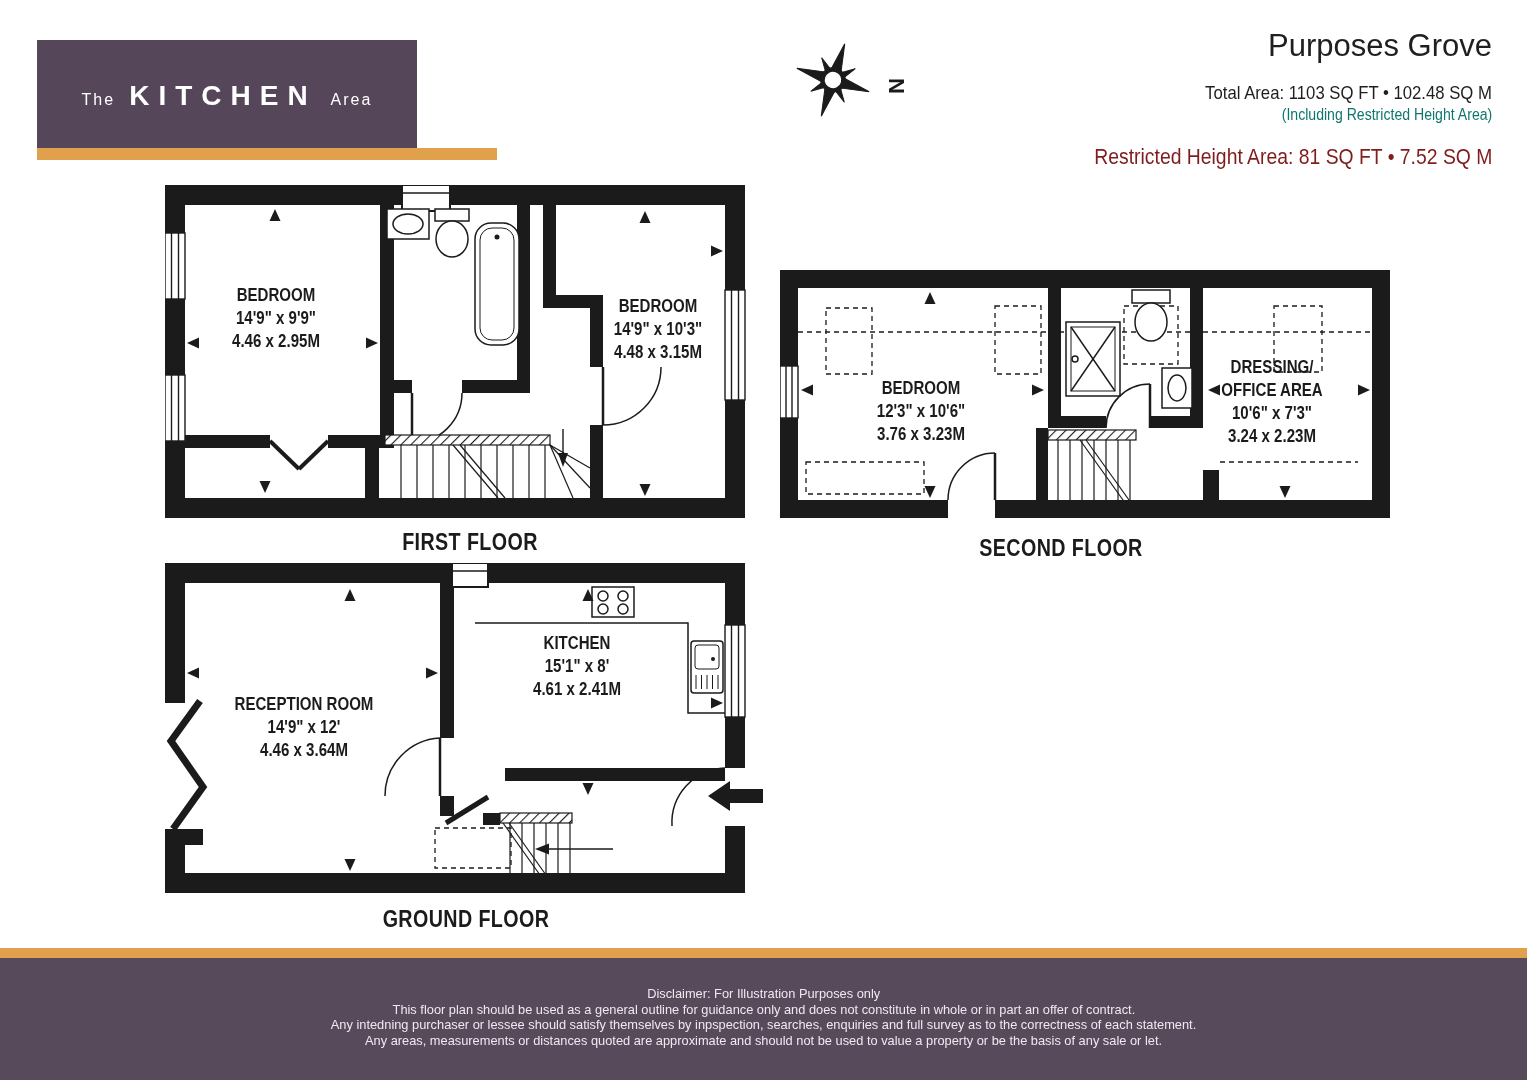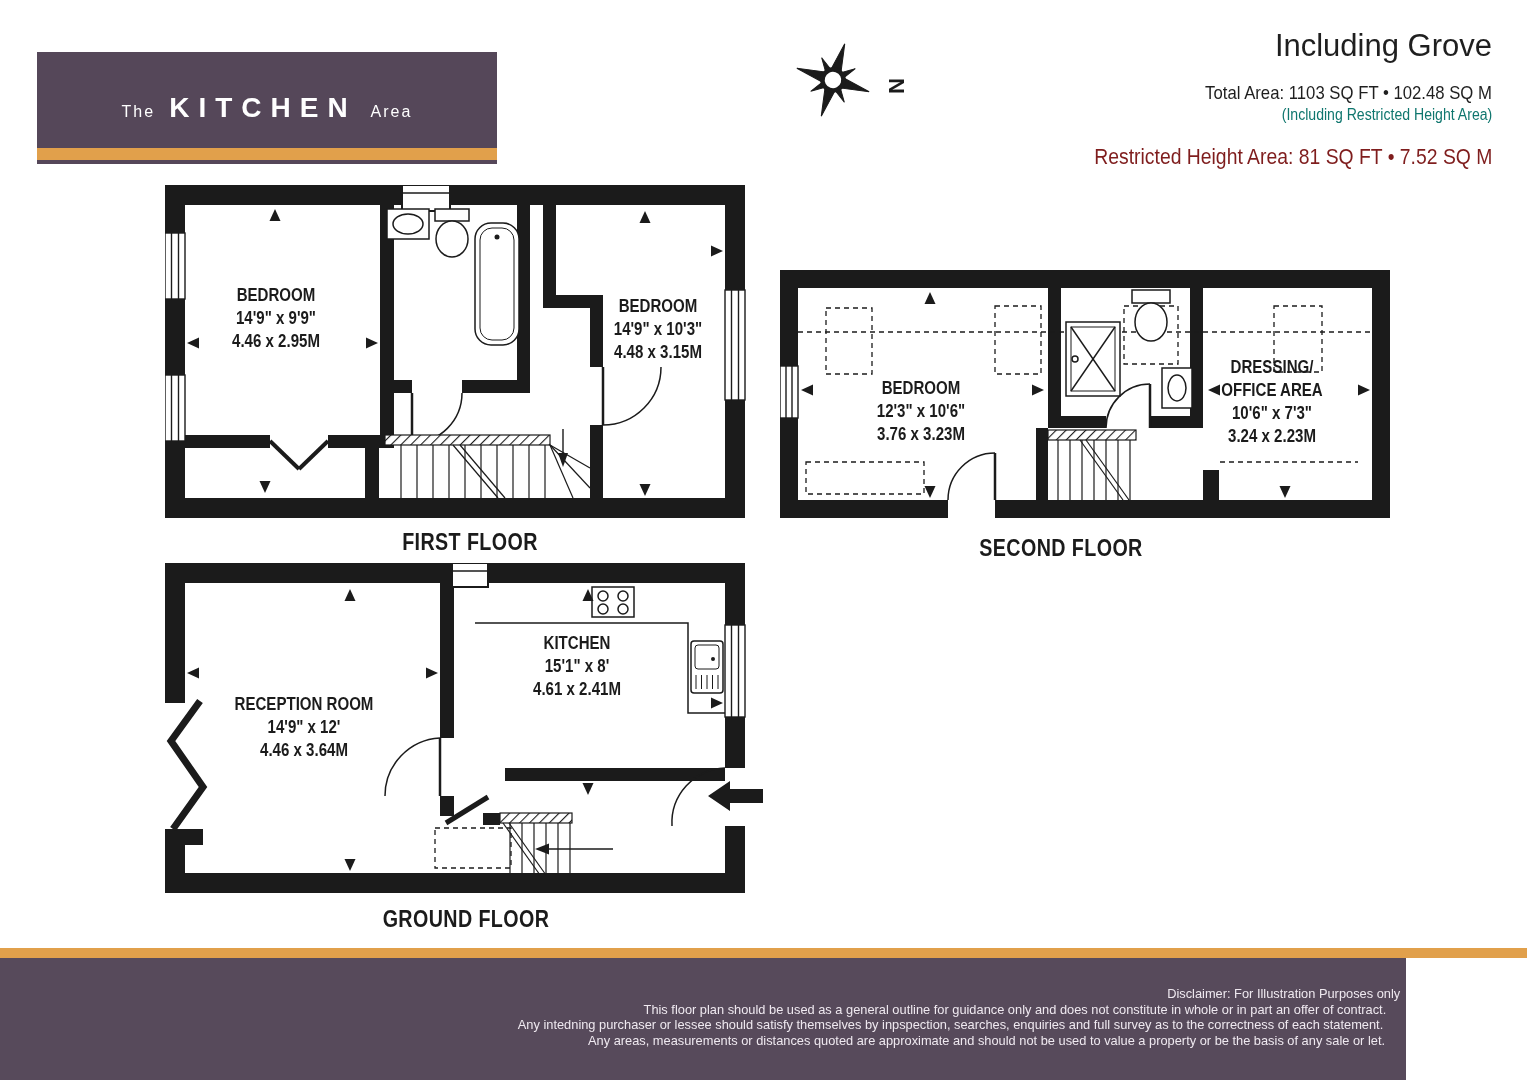--- a/index.html
+++ b/index.html
@@ -1,21 +1,21 @@
 <!DOCTYPE html>
 <html><head>
 <meta charset="utf-8">
 <style>
   html,body{margin:0;padding:0;background:#ffffff;}
   .page{position:relative;width:1527px;height:1080px;background:#ffffff;overflow:hidden;
         font-family:"Liberation Sans",sans-serif;color:#1b1b1b;}
 
   
   .logo{position:absolute;left:37px;top:36px;width:460px;height:124px;}
-  .logo-box{position:absolute;left:0;top:16px;width:460px;height:112px;background:#554759;
+  .logo-box{position:absolute;left:0;top:4px;width:380px;height:112px;background:#554759;
             display:flex;align-items:center;justify-content:center;}
   .logo-bar{position:absolute;left:0;top:112px;width:460px;height:12px;background:#e1a04b;}
   .logo-text{color:#ffffff;white-space:nowrap;display:flex;align-items:baseline;gap:14px;}
   .logo-small{font-size:16px;letter-spacing:2px;}
   .logo-big{font-size:28px;font-weight:700;letter-spacing:9px;}
 
   .title-block{position:absolute;right:35px;top:28px;text-align:right;}
   .prop-name{font-size:31px;font-weight:400;line-height:36px;color:#1f1f1f;}
   .area-line{font-size:19px;margin-top:18px;color:#1f1f1f;}
   .cond{display:inline-block;transform:scaleX(0.88);transform-origin:right center;}
@@ -27,22 +27,22 @@
   
   .plan{position:absolute;}
   .floor-caption{position:absolute;width:280px;text-align:center;font-size:24px;font-weight:600;
                  transform:scaleX(0.82);transform-origin:center top;letter-spacing:0.5px;}
   .room-label{position:absolute;width:200px;text-align:center;transform:scaleX(0.86);
               transform-origin:center top;}
   .room-line{font-size:17.5px;line-height:23px;font-weight:600;white-space:nowrap;}
 
   
   .footer-stripe{position:absolute;left:0;top:948px;width:1527px;height:10px;background:#e1a04b;}
-  .footer{position:absolute;left:0;top:958px;width:1406px;height:122px;background:#574a5b;
-          display:flex;flex-direction:column;align-items:flex-end;justify-content:flex-start;
+  .footer{position:absolute;left:0;top:958px;width:1527px;height:122px;background:#574a5b;
+          display:flex;flex-direction:column;align-items:center;justify-content:flex-start;
           padding-top:28px;box-sizing:border-box;}
   .footer-line{color:#efe9f0;font-size:13.5px;line-height:15.5px;transform:scaleX(0.95);
                transform-origin:center;white-space:nowrap;}
 
   svg{display:block;}
 </style>
 </head>
 <body>
 
 <div class="page">
@@ -71,21 +71,21 @@
           <polygon points="0,38 7,0 -7,0"></polygon>
         <polygon points="-38,0 0,7 0,-7"></polygon>
           <polygon points="38,0 0,7 0,-7"></polygon>
       </g>
       <circle cx="0" cy="0" r="10.5" fill="#ffffff" stroke="#1b1b1b" stroke-width="4.5"></circle>
     </g>
     <text transform="translate(104,48) rotate(90)" font-size="22" font-weight="bold" fill="#1b1b1b" font-family="Liberation Sans, sans-serif">N</text>
   </svg>
 
   <div class="title-block">
-    <div class="prop-name">Including Grove</div>
+    <div class="prop-name">Purposes Grove</div>
     <div class="area-line"><span class="cond">Total Area: 1103 SQ FT • 102.48 SQ M</span></div>
     <div class="note-line"><span class="cond">(Including Restricted Height Area)</span></div>
     <div class="restr-line"><span class="cond">Restricted Height Area: 81 SQ FT • 7.52 SQ M</span></div>
   </div>
 
   <svg class="plan" style="left:165px;top:185px" width="600" height="333" viewBox="0 0 600 333">
     <defs>
       <pattern id="hatchA" width="7" height="7" patternUnits="userSpaceOnUse" patternTransform="rotate(45)">
         <rect width="7" height="7" fill="#ffffff"></rect>
         <line x1="0" y1="0" x2="0" y2="7" stroke="#1b1b1b" stroke-width="2.2"></line>

